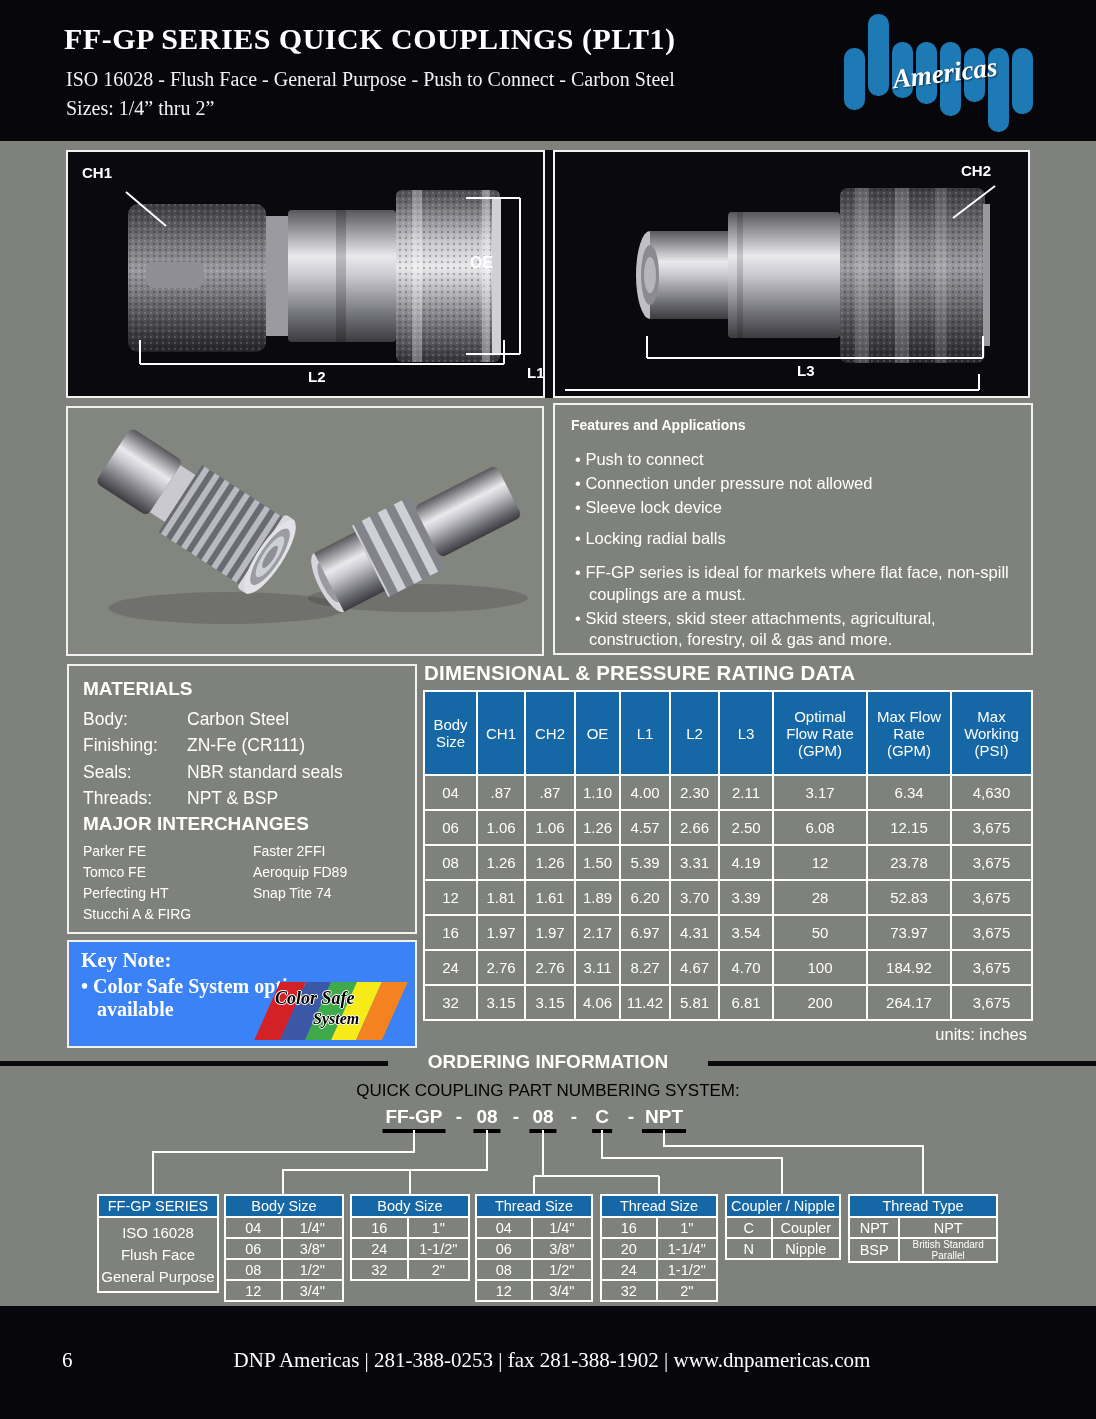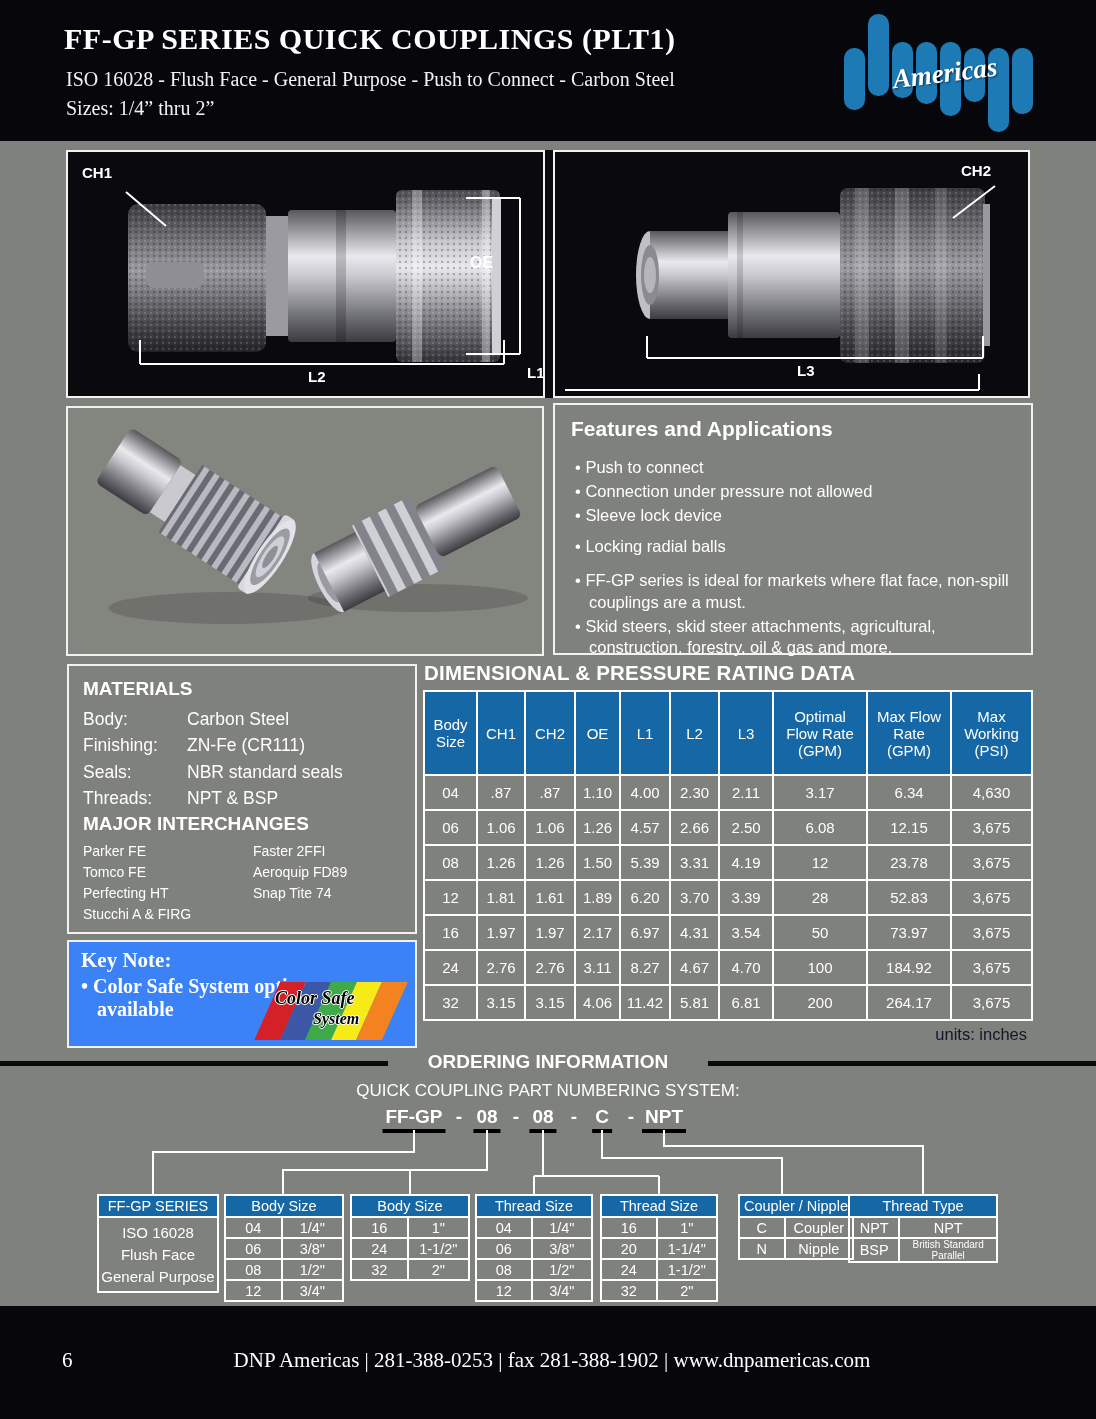--- a/index.html
+++ b/index.html
@@ -18,21 +18,21 @@
   
   .gapblack{position:absolute;left:541px;top:150px;width:16px;height:248px;background:#0a0a0e;}
   .pbox{position:absolute;background:#0a0a0e;border:2px solid #f2f2f2;}
   .pbox-l{left:66px;top:150px;width:475px;height:244px;}
   .pbox-r{left:553px;top:150px;width:473px;height:244px;}
   .lbl{position:absolute;color:#fff;font-weight:bold;font-size:15px;}
   .lbl-l1-page{position:absolute;left:527px;top:364px;color:#fff;font-weight:bold;font-size:15px;z-index:5;}
   
   .rbox{position:absolute;left:66px;top:406px;width:474px;height:246px;background:#83857f;border:2px solid #f2f2f2;}
   .fbox{position:absolute;left:553px;top:403px;width:476px;height:248px;background:#7f817c;border:2px solid #f2f2f2;color:#fff;}
-  .fbox h2{margin:12px 0 0 16px;font-size:21px;font-weight:bold;color:#fff;}
+  .fbox h2{margin:12px 0 0 16px;font-size:14px;font-weight:bold;color:#fff;}
   .fbox ul{margin:16px 0 0 14px;padding:0 14px 0 6px;}
   .fbox li{list-style:none;font-size:16.5px;line-height:1.32;padding-left:14px;text-indent:-14px;margin-top:2px;}
   .fbox li::before{content:"• ";}
   .fbox li.g1{margin-top:10px;}
   .fbox li.g2{margin-top:12px;}
   
   .mbox{position:absolute;left:67px;top:664px;width:346px;height:266px;background:#7f817c;border:2px solid #f2f2f2;color:#fff;padding:0;}
   .mbox-inner{padding:10px 14px;}
   .mbox h3{margin:2px 0 6px 0;font-size:19px;font-weight:bold;}
   .mat-row{display:flex;font-size:17.5px;line-height:1.5;}
@@ -52,27 +52,27 @@
          color:#000;font-size:18px;white-space:nowrap;
          text-shadow:1px 0 #fff,-1px 0 #fff,0 1px #fff,0 -1px #fff;}
   .cs-t2{position:absolute;left:58px;top:28px;font-family:"Liberation Serif",serif;font-style:italic;font-weight:bold;
          color:#000;font-size:16px;text-shadow:1px 0 #fff,-1px 0 #fff,0 1px #fff,0 -1px #fff;}
   
   .dim-title{position:absolute;left:424px;top:661px;color:#fff;font-size:20.5px;font-weight:bold;letter-spacing:.2px;}
   .dim-table{position:absolute;left:423px;top:690px;border-collapse:collapse;table-layout:fixed;}
   .dim-table th,.dim-table td{border:2px solid #fff;color:#fff;text-align:center;font-weight:normal;}
   .dim-table thead th{background:#1667a5;height:78px;font-size:15px;padding:2px 3px;}
   .dim-table tbody td{height:31px;font-size:15px;}
-  .units{position:absolute;left:423px;top:1025px;width:604px;text-align:right;color:#0f172a;font-size:16.5px;}
+  .units{position:absolute;left:423px;top:1025px;width:604px;text-align:right;color:#ffffff;font-size:16.5px;}
   
   .ord-title{position:absolute;left:0;top:1051px;width:1096px;text-align:center;color:#fff;font-size:19px;font-weight:bold;}
   .ord-bar{position:absolute;top:1061px;height:5px;background:#0a0a0c;}
   .ord-bar-l{left:0;width:388px;}
   .ord-bar-r{left:708px;width:388px;}
-  .ord-sub{position:absolute;left:0;top:1081px;width:1096px;text-align:center;color:#ffffff;font-size:17px;}
+  .ord-sub{position:absolute;left:0;top:1081px;width:1096px;text-align:center;color:#000000;font-size:17px;}
   .seg{position:absolute;top:1106px;transform:translateX(-50%);color:#fff;font-size:19px;font-weight:bold;
        border-bottom:4px solid #000000;padding:0 3px 1px;}
   .segdash{position:absolute;top:1106px;transform:translateX(-50%);color:#fff;font-size:19px;font-weight:bold;}
   .conn{position:absolute;left:0;top:1128px;}
   .otable{position:absolute;border-collapse:collapse;table-layout:fixed;}
   .otable th{background:#1667a5;border:2px solid #fff;color:#fff;font-weight:normal;font-size:14.5px;height:20px;padding:0 2px;}
   .otable td{border:2px solid #fff;color:#fff;font-size:14.5px;text-align:center;height:19px;padding:0 2px;}
   .otable.tt tr:nth-child(2) td:nth-child(2){font-size:10px;}
   .series-box{position:absolute;left:97px;top:1194px;width:118px;border:2px solid #fff;}
   .series-head{background:#1667a5;color:#fff;text-align:center;font-size:14.5px;height:20px;line-height:20px;border-bottom:2px solid #fff;}
@@ -553,21 +553,21 @@
           <td>24</td>
           <td>1-1/2"</td>
         </tr>
         <tr>
           <td>32</td>
           <td>2"</td>
         </tr>
       </tbody>
   </table>
 
-  <table class="otable" style="left:725px;top:1194px;width:116px;margin-left:13px;">
+  <table class="otable" style="left:725px;top:1194px;width:116px;">
     <colgroup>
         <col style="width:40%">
         <col style="width:60%">
       </colgroup>
     <thead>
         <tr>
           <th colspan="2">Coupler / Nipple</th>
         </tr>
       </thead>
     <tbody>

